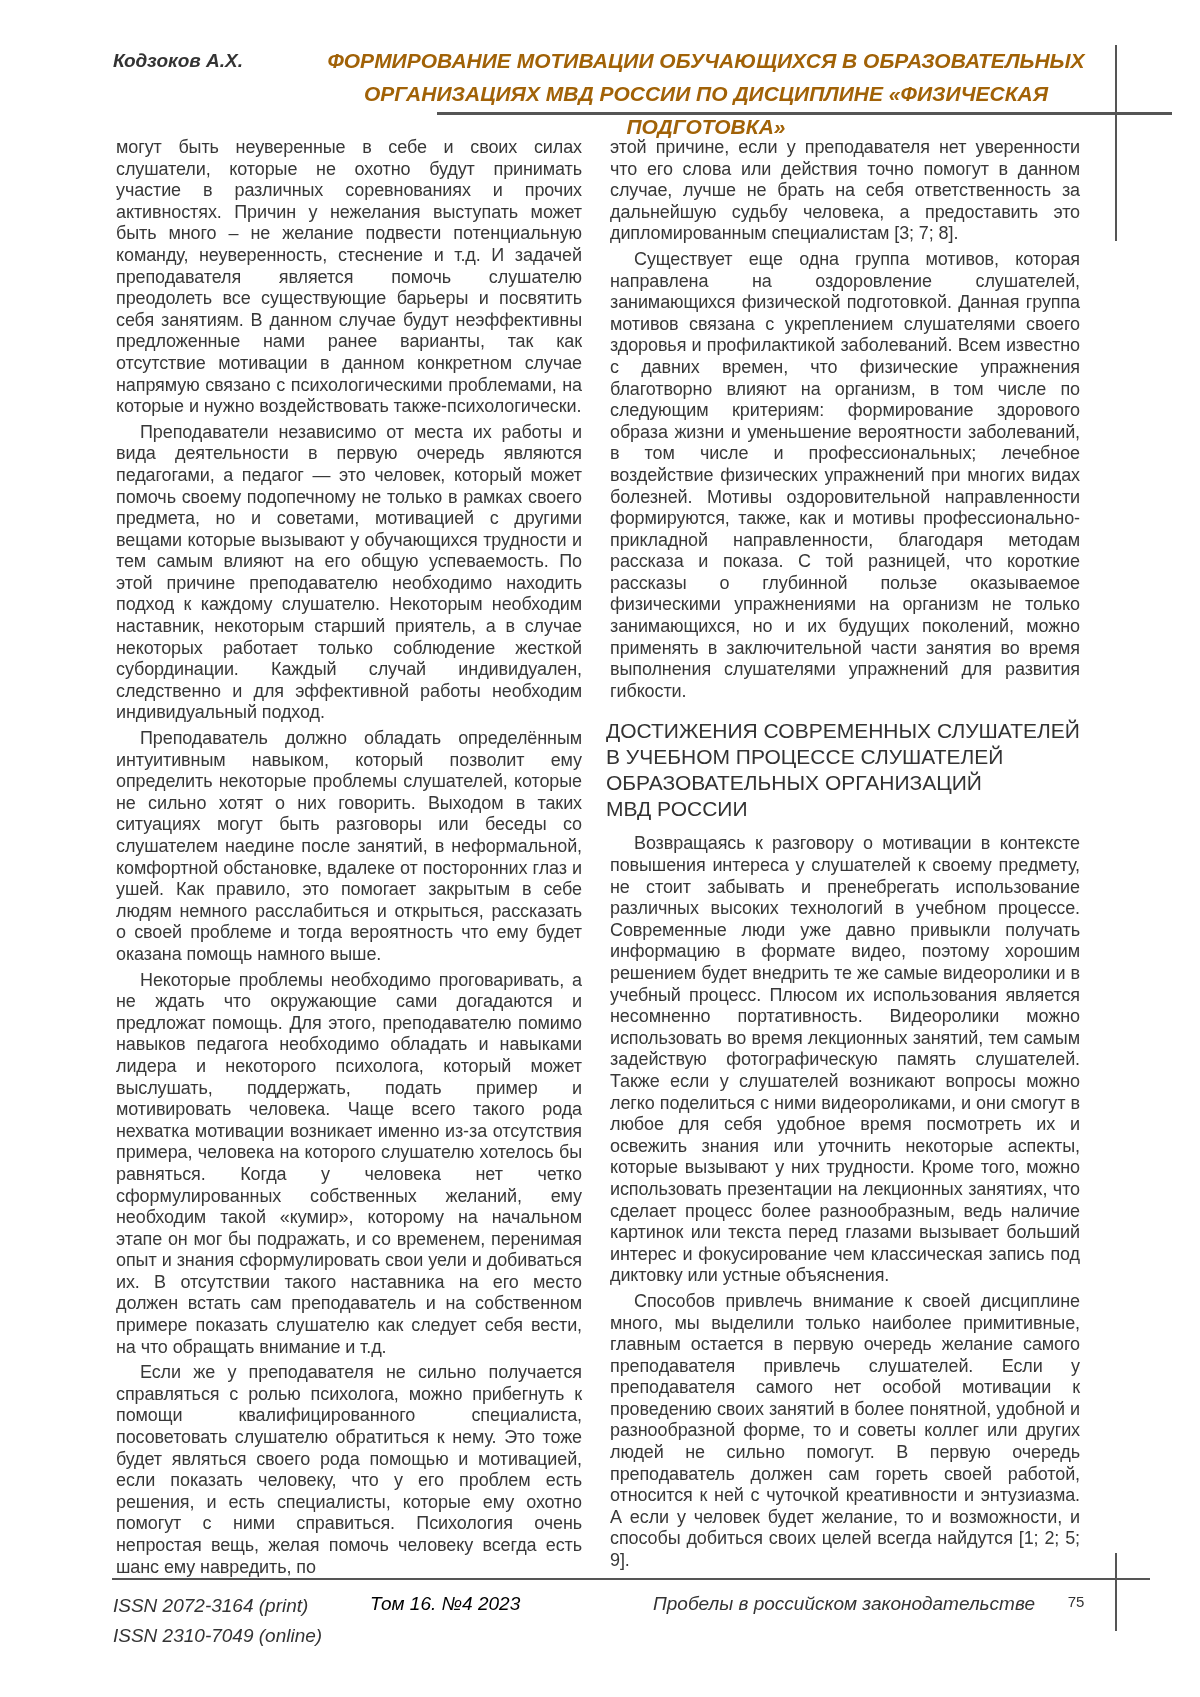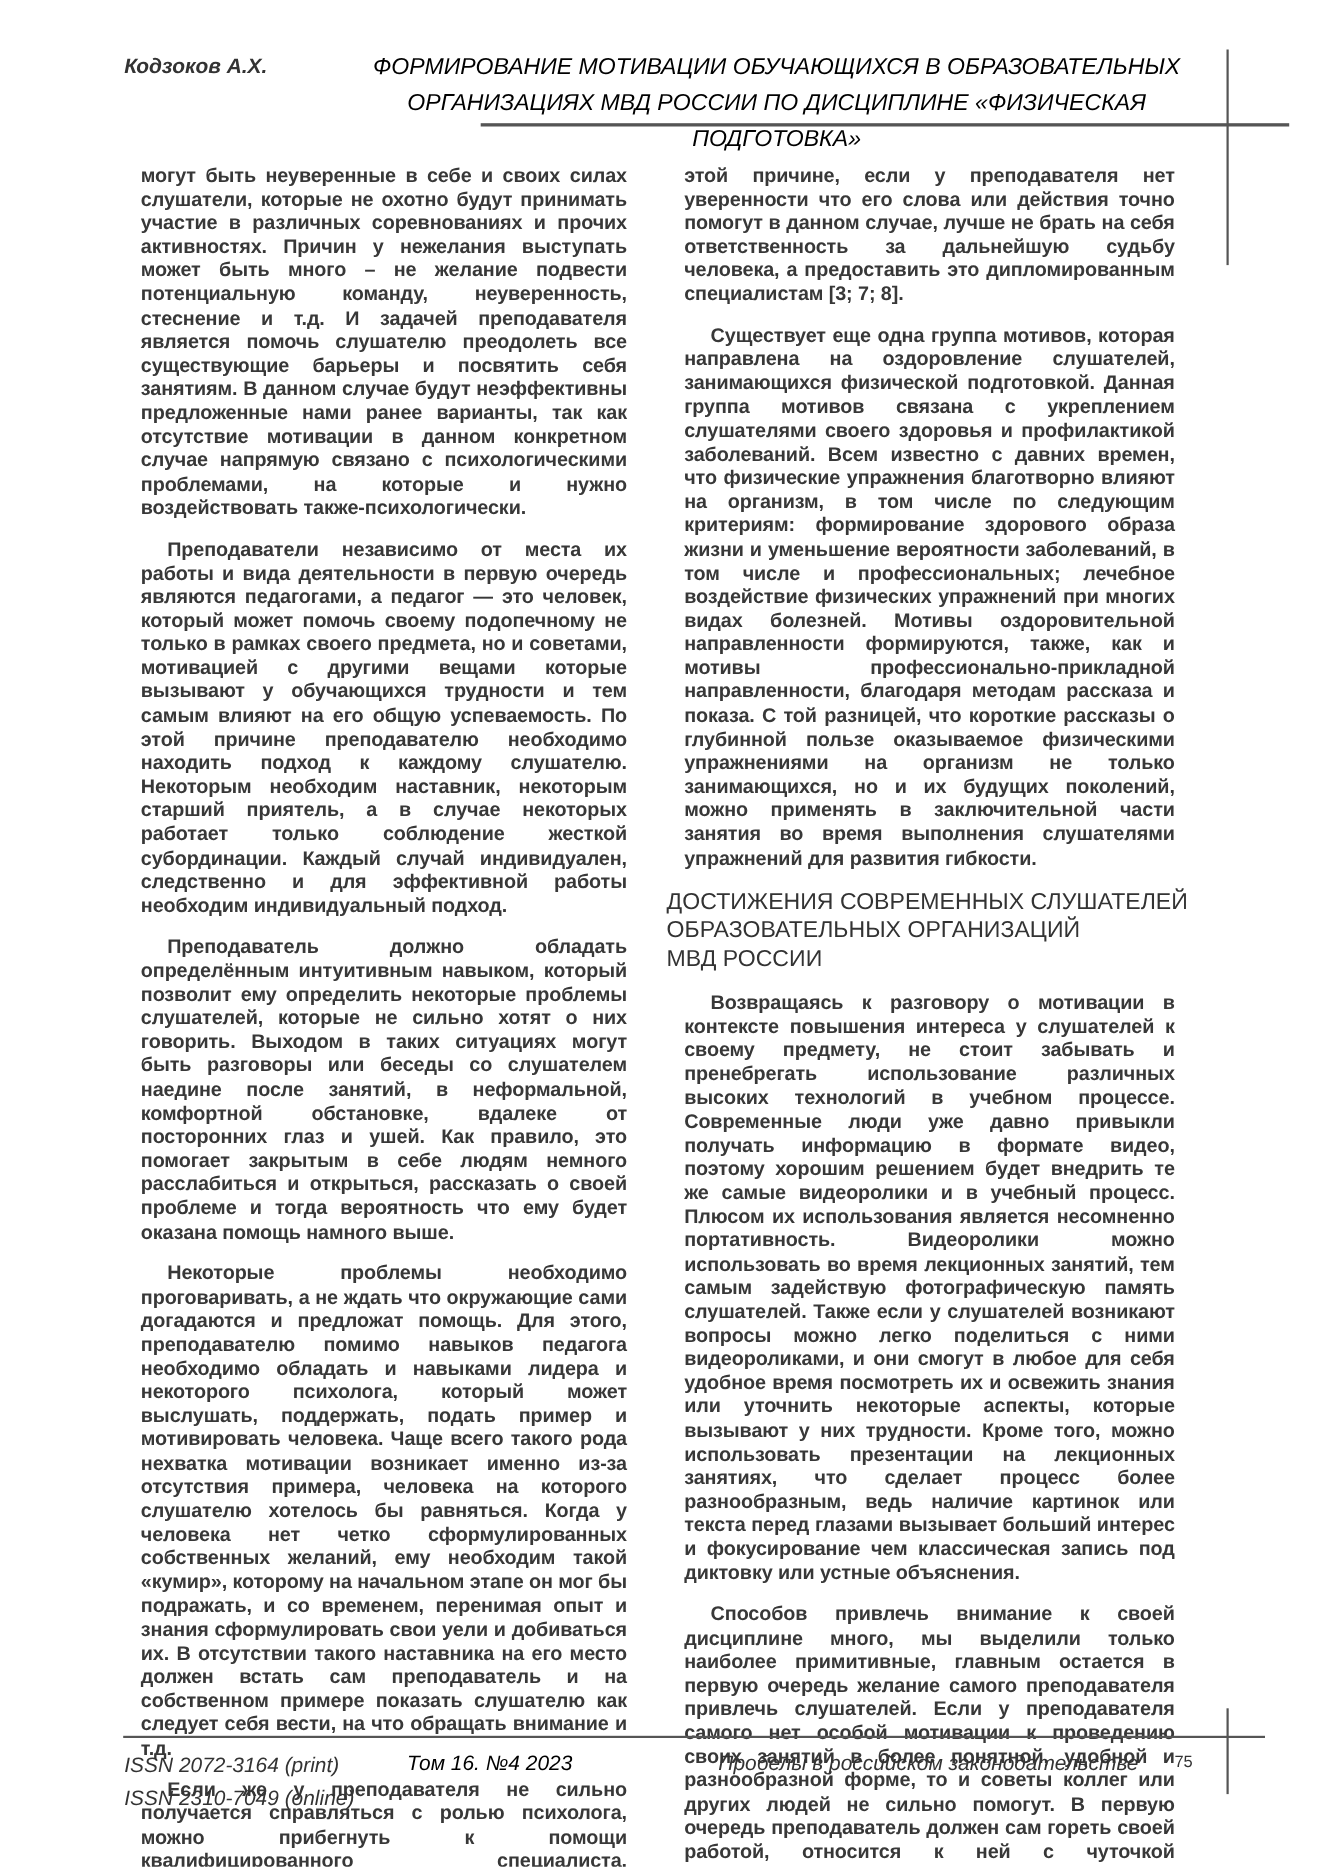--- a/index.html
+++ b/index.html
@@ -15,39 +15,39 @@
   
   .author{
     position:absolute;left:113px;top:50px;
     font-size:19px;font-weight:700;font-style:italic;color:#333;
     white-space:nowrap;
     text-align:right;
   }
   .title{
     position:absolute;left:300px;top:44px;width:812px;
     text-align:center;
-    font-size:21px;line-height:33px;font-weight:400;font-style:italic;color:#000000;
+    font-size:21px;line-height:33px;font-weight:700;font-style:italic;color:#a16207;
   }
   .title span{display:block;}
 
   .rule{position:absolute;background:#555;}
   .rule-header-h{left:437px;top:112px;width:735px;height:3px;}
   .rule-header-v{left:1115px;top:45px;width:2px;height:196px;}
   .rule-footer-h{left:112px;top:1578px;width:1038px;height:2px;}
   .rule-footer-v{left:1115px;top:1553px;width:2px;height:78px;}
 
   
   .col{
     position:absolute;top:133px;
     font-size:18px;line-height:21.6px;letter-spacing:-0.1px;
     text-align:justify;color:#383838;
   }
   .col-left{left:112px;width:474px;}
   .col-right{left:606px;width:478px;}
-  .col p{margin:16px;text-indent:24px;font-weight:bold;}
+  .col p{margin:4px;text-indent:24px;}
   .col p.cont{text-indent:0;}
 
   .section-heading{
     margin:16px 0 11px 0;
     font-size:21px;line-height:26px;font-weight:400;color:#333;
     text-align:left;letter-spacing:0;
   }
   .section-heading span{display:block;}
 
   
@@ -91,20 +91,21 @@
     <p>Некоторые проблемы необходимо проговаривать, а не ждать что окружающие сами догадаются и предложат помощь. Для этого, преподавателю помимо навыков педагога необходимо обладать и навыками лидера и некоторого психолога, который может выслушать, поддержать, подать пример и мотивировать человека. Чаще всего такого рода нехватка мотивации возникает именно из-за отсутствия примера, человека на которого слушателю хотелось бы равняться. Когда у человека нет четко сформулированных собственных желаний, ему необходим такой «кумир», которому на начальном этапе он мог бы подражать, и со временем, перенимая опыт и знания сформулировать свои уели и добиваться их. В отсутствии такого наставника на его место должен встать сам преподаватель и на собственном примере показать слушателю как следует себя вести, на что обращать внимание и т.д.</p>
     <p>Если же у преподавателя не сильно получается справляться с ролью психолога, можно прибегнуть к помощи квалифицированного специалиста, посоветовать слушателю обратиться к нему. Это тоже будет являться своего рода помощью и мотивацией, если показать человеку, что у его проблем есть решения, и есть специалисты, которые ему охотно помогут с ними справиться. Психология очень непростая вещь, желая помочь человеку всегда есть шанс ему навредить, по</p>
   </div>
 
   <div class="col col-right">
     <p class="cont">этой причине, если у преподавателя нет уверенности что его слова или действия точно помогут в данном случае, лучше не брать на себя ответственность за дальнейшую судьбу человека, а предоставить это дипломированным специалистам [3; 7; 8].</p>
     <p>Существует еще одна группа мотивов, которая направлена на оздоровление слушателей, занимающихся физической подготовкой. Данная группа мотивов связана с укреплением слушателями своего здоровья и профилактикой заболеваний. Всем известно с давних времен, что физические упражнения благотворно влияют на организм, в том числе по следующим критериям: формирование здорового образа жизни и уменьшение вероятности заболеваний, в том числе и профессиональных; лечебное воздействие физических упражнений при многих видах болезней. Мотивы оздоровительной направленности формируются, также, как и мотивы профессионально-прикладной направленности, благодаря методам рассказа и показа. С той разницей, что короткие рассказы о глубинной пользе оказываемое физическими упражнениями на организм не только занимающихся, но и их будущих поколений, можно применять в заключительной части занятия во время выполнения слушателями упражнений для развития гибкости.</p>
 
     <div class="section-heading">
       <span>ДОСТИЖЕНИЯ СОВРЕМЕННЫХ СЛУШАТЕЛЕЙ</span>
+      <span>В УЧЕБНОМ ПРОЦЕССЕ СЛУШАТЕЛЕЙ</span>
       <span>ОБРАЗОВАТЕЛЬНЫХ ОРГАНИЗАЦИЙ</span>
       <span>МВД РОССИИ</span>
     </div>
 
     <p>Возвращаясь к разговору о мотивации в контексте повышения интереса у слушателей к своему предмету, не стоит забывать и пренебрегать использование различных высоких технологий в учебном процессе. Современные люди уже давно привыкли получать информацию в формате видео, поэтому хорошим решением будет внедрить те же самые видеоролики и в учебный процесс. Плюсом их использования является несомненно портативность. Видеоролики можно использовать во время лекционных занятий, тем самым задействую фотографическую память слушателей. Также если у слушателей возникают вопросы можно легко поделиться с ними видеороликами, и они смогут в любое для себя удобное время посмотреть их и освежить знания или уточнить некоторые аспекты, которые вызывают у них трудности. Кроме того, можно использовать презентации на лекционных занятиях, что сделает процесс более разнообразным, ведь наличие картинок или текста перед глазами вызывает больший интерес и фокусирование чем классическая запись под диктовку или устные объяснения.</p>
     <p>Способов привлечь внимание к своей дисциплине много, мы выделили только наиболее примитивные, главным остается в первую очередь желание самого преподавателя привлечь слушателей. Если у преподавателя самого нет особой мотивации к проведению своих занятий в более понятной, удобной и разнообразной форме, то и советы коллег или других людей не сильно помогут. В первую очередь преподаватель должен сам гореть своей работой, относится к ней с чуточкой креативности и энтузиазма. А если у человек будет желание, то и возможности, и способы добиться своих целей всегда найдутся [1; 2; 5; 9].</p>
   </div>
 
   <div class="rule rule-footer-h"></div>
   <div class="rule rule-footer-v"></div>

